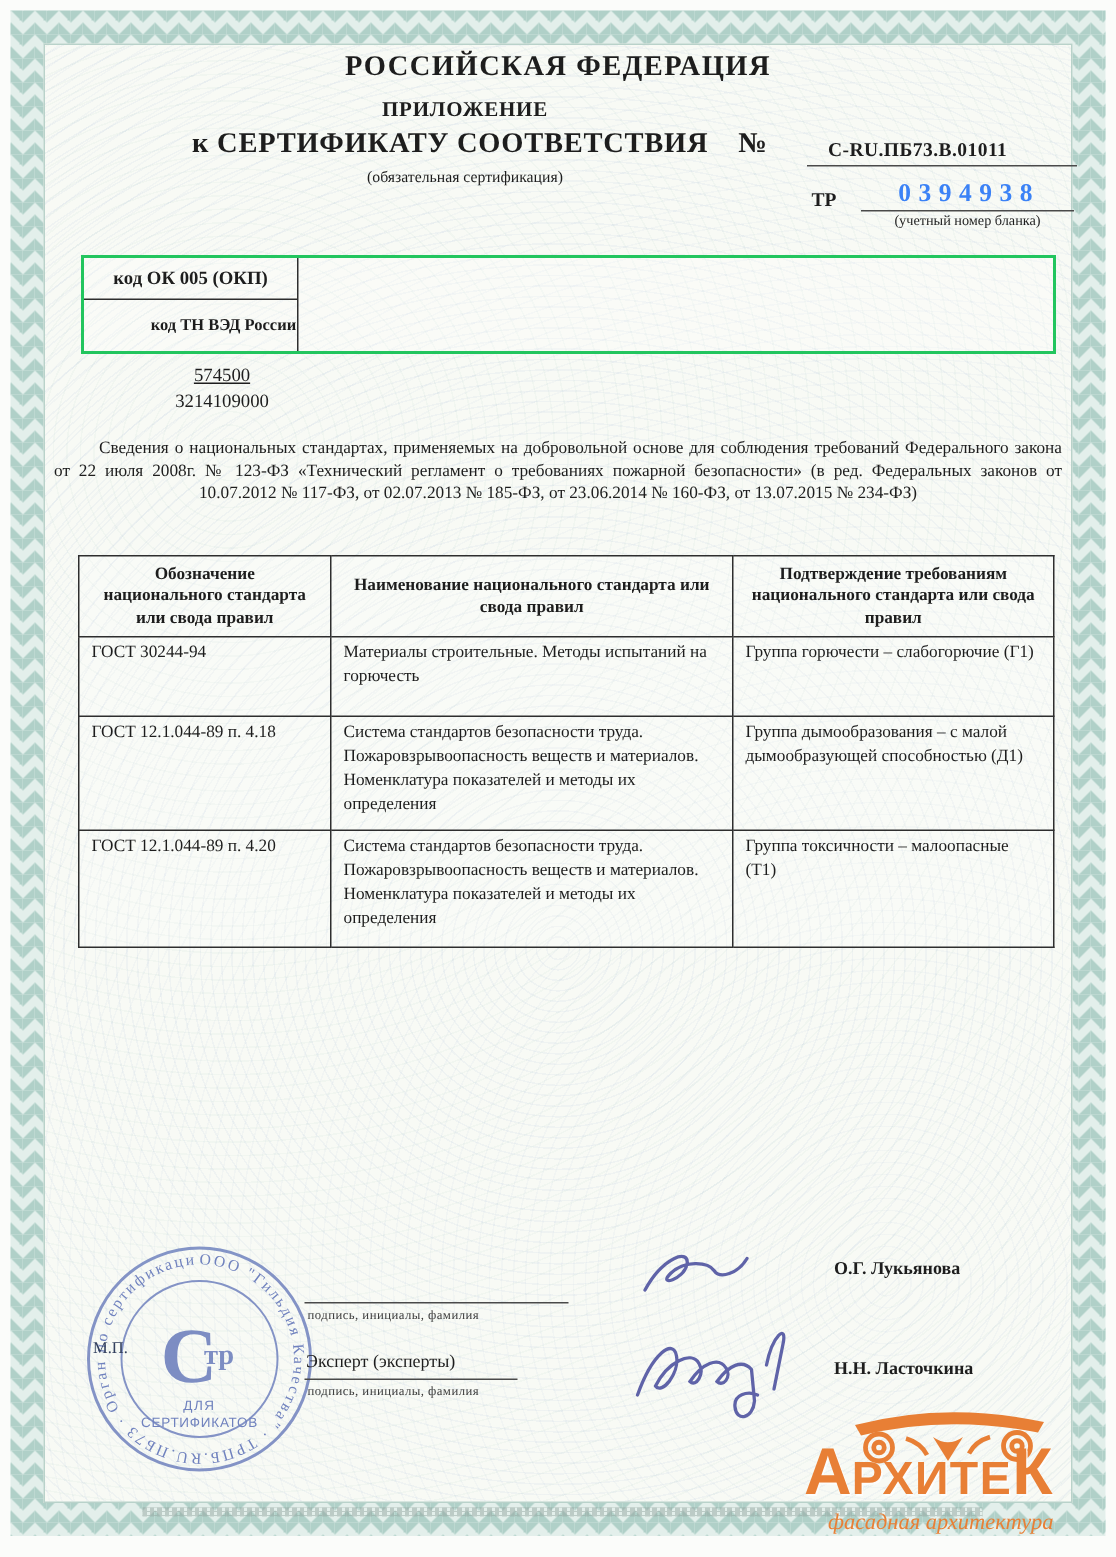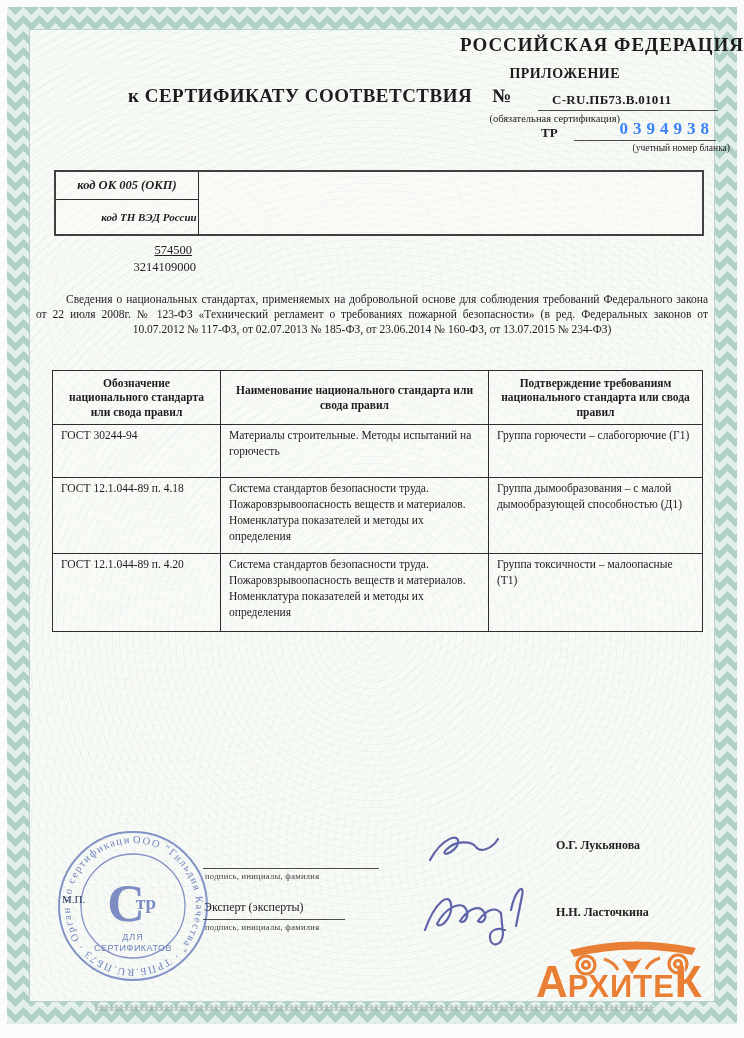--- a/index.html
+++ b/index.html
@@ -22,38 +22,38 @@
   .inner-page{
     position:absolute;left:29px;top:29px;right:29px;bottom:36px;z-index:1;
     background:#f8faf5;border:1px solid #b9d2ca;
     background-image:
       repeating-radial-gradient(circle at 50% 62%, rgba(120,150,200,0.07) 0 1px, transparent 1px 7px),
       repeating-radial-gradient(circle at 18% 28%, rgba(110,170,150,0.05) 0 1px, transparent 1px 9px),
       repeating-radial-gradient(circle at 82% 85%, rgba(120,150,200,0.05) 0 1px, transparent 1px 8px);
   }
   .content{position:absolute;inset:0;z-index:2;}
   .abs{position:absolute;}
-  .center{text-align:right;}
+  .center{text-align:center;}
   .b{font-weight:bold;}
   .uline{border-top:1.2px solid #4a4a4a;height:0;}
   .small-cap{font-size:8.5px;color:#3c3c3c;letter-spacing:.3px;}
 
   
   .h-country{left:0;right:0;top:34px;font-size:19px;letter-spacing:1px;}
   .h-annex{left:0;width:620px;top:66px;font-size:14px;letter-spacing:.5px;}
   .h-title{left:128px;top:85px;font-size:19px;letter-spacing:.5px;}
   .h-numsign{margin-left:20px;}
   .h-certnum{left:552px;top:92px;font-size:13px;letter-spacing:.3px;}
   .h-kind{left:0;width:620px;top:113px;font-size:10.5px;}
   .h-tr{left:541px;top:125px;font-size:13px;}
   .h-blank{left:578px;top:119px;width:136px;font-size:17px;letter-spacing:5px;font-weight:bold;}
   .h-blankcap{left:560px;top:143px;width:170px;font-size:9.5px;}
 
   
-  .code-table{left:54px;top:170px;width:646px;height:62px;border:2px solid #404040;background:rgba(255,255,255,0.25);font-style:italic;}
+  .code-table{left:54px;top:170px;width:646px;height:62px;border:2px solid #22c55e;background:rgba(255,255,255,0.25);}
   .code-left{position:absolute;left:0;top:0;width:142px;height:100%;border-right:1.5px solid #2e2e2e;}
   .code-row1{position:absolute;left:0;top:0;width:100%;height:27px;border-bottom:1.5px solid #2e2e2e;
     display:flex;align-items:center;justify-content:center;font-size:12.5px;font-weight:bold;}
   .code-row2{position:absolute;left:0;top:28px;width:100%;height:34px;
     display:flex;align-items:center;justify-content:center;font-size:11px;font-weight:bold;text-align:left;line-height:1.15;padding-left:22px;}
   .code-right{position:absolute;left:143px;top:0;right:0;height:100%;
     display:flex;align-items:center;justify-content:center;font-size:13px;font-weight:bold;}
   .okp-code{left:104px;top:243px;width:88px;font-size:12.5px;text-decoration:underline;}
   .tnved-code{left:100px;top:260px;width:96px;font-size:12.5px;}
   .product-desc{left:224px;top:243px;width:482px;font-size:12.5px;line-height:1.35;}
@@ -195,15 +195,16 @@
         <circle cx="30" cy="27" r="3.5"></circle>
         <circle cx="122" cy="26" r="9"></circle>
         <circle cx="122" cy="26" r="3.5"></circle>
       </g>
       <path d="M66,20 L76,36 L86,20 Q76,27 66,20 Z" fill="#e87f35"></path>
       <path d="M48,21 Q58,24 62,32 M104,20 Q94,23 90,31" fill="none" stroke="#e87f35" stroke-width="3"></path>
     </svg>
     <div class="abs brand">
       <span class="big">А</span><span class="mid">РХИТЕ</span><span class="big">К</span>
     </div>
+    <div class="abs tagline">фасадная архитектура</div>
 
   </div>
 </div>
 
 </body></html>

